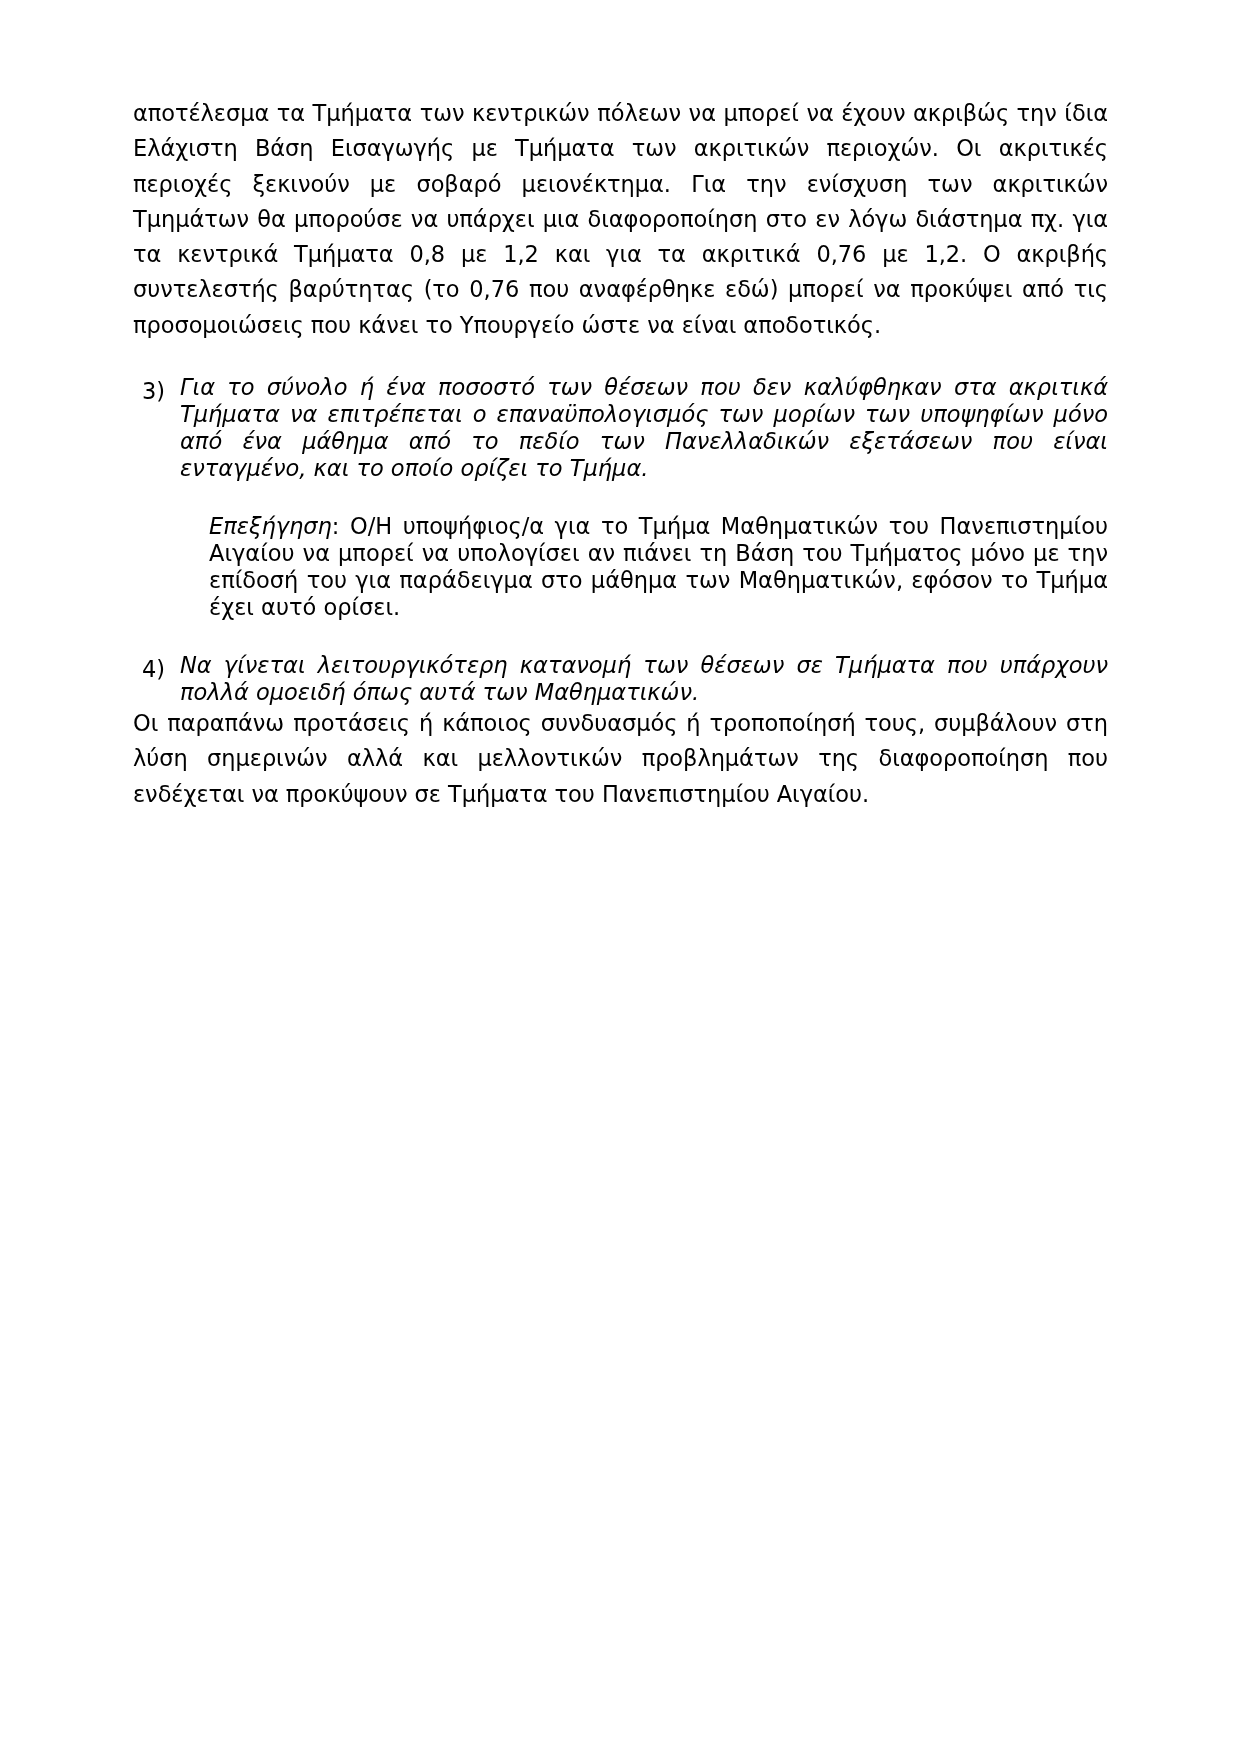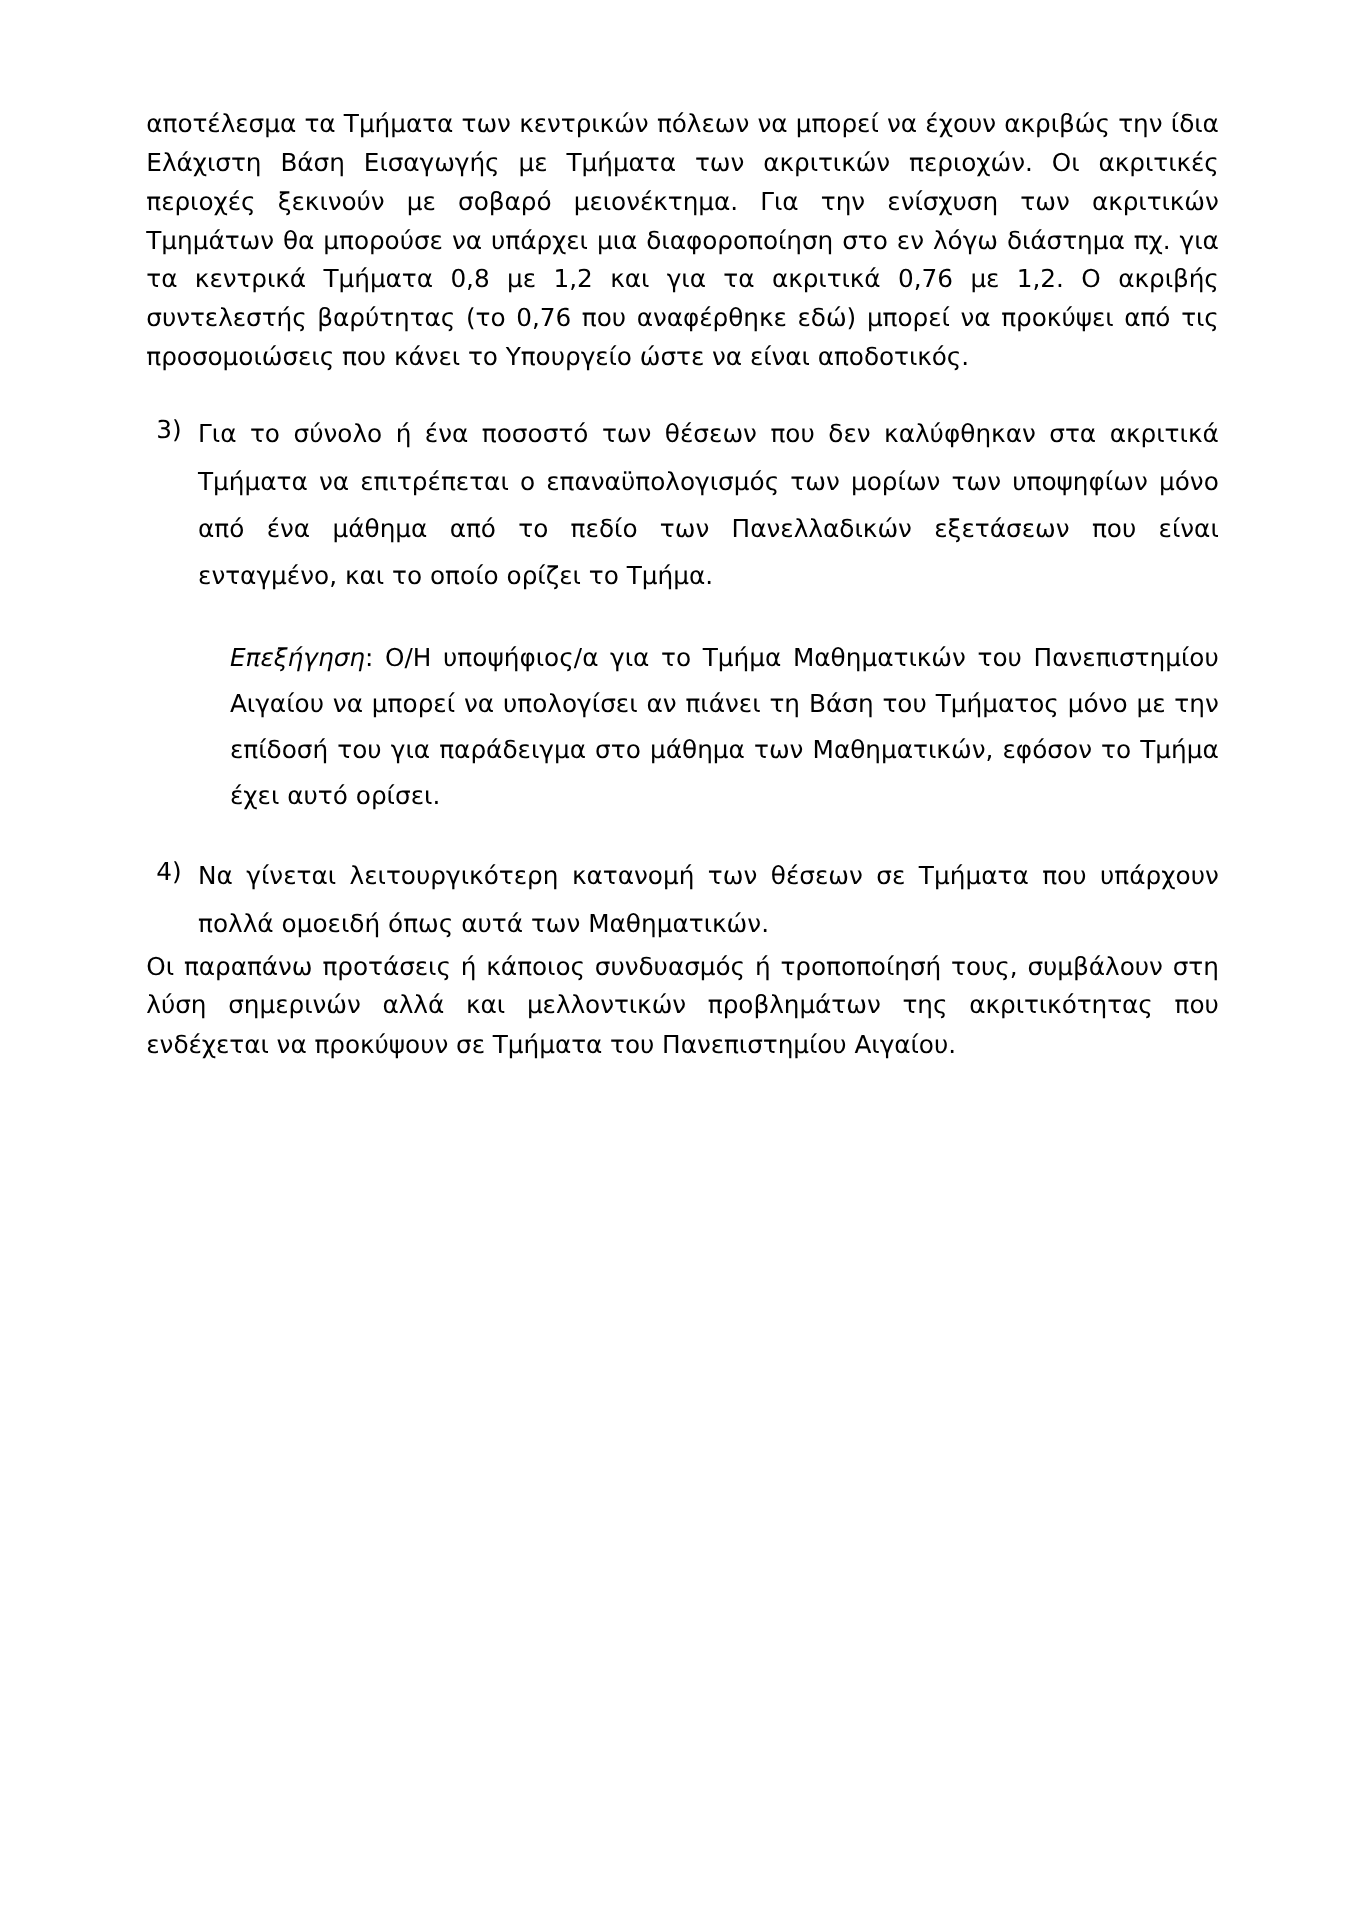--- a/index.html
+++ b/index.html
@@ -52,30 +52,31 @@
     font-size: 22.5px;
     line-height: 35.3px;
     text-align: left;
     padding-left: 9px;
     box-sizing: border-box;
     font-style: normal;
   }
   .list-body {
     flex: 1 1 auto;
     font-size: 22.5px;
-    line-height: 43px;
+    line-height: 27px;
     text-align: justify;
     text-justify: inter-word;
+    font-style: italic;
     margin: 0;
   }
   .explain {
     margin: 31px 0 0 76px;
     width: 899px;
     font-size: 22.5px;
-    line-height: 42px;
+    line-height: 27px;
     text-align: justify;
     text-justify: inter-word;
   }
   .explain-label {
     font-style: italic;
   }
   .final-para {
     margin: 47px 0 0 0;
     width: 975px;
   }
@@ -97,16 +98,16 @@
     <p class="explain">
       <span class="explain-label">Επεξήγηση</span><span>: </span><span>Ο/Η υποψήφιος/α για το Τμήμα Μαθηματικών του Πανεπιστημίου Αιγαίου να μπορεί να υπολογίσει αν πιάνει τη Βάση του Τμήματος μόνο με την επίδοσή του για παράδειγμα στο μάθημα των Μαθηματικών, εφόσον το Τμήμα έχει αυτό ορίσει.</span>
     </p>
 
     <div class="list-item">
       <span class="list-marker">4)</span>
       <p class="list-body">Να γίνεται λειτουργικότερη κατανομή των θέσεων σε Τμήματα που υπάρχουν πολλά ομοειδή όπως αυτά των Μαθηματικών.</p>
     </div>
 
 
-    <p class="para final-para">Οι παραπάνω προτάσεις ή κάποιος συνδυασμός ή τροποποίησή τους, συμβάλουν στη λύση σημερινών αλλά και μελλοντικών προβλημάτων της ακριτικότητας που ενδέχεται να προκύψουν σε Τμήματα του Πανεπιστημίου Αιγαίου.</p>
+    <p class="para final-para">Οι παραπάνω προτάσεις ή κάποιος συνδυασμός ή τροποποίησή τους, συμβάλουν στη λύση σημερινών αλλά και μελλοντικών προβλημάτων της διαφοροποίηση που ενδέχεται να προκύψουν σε Τμήματα του Πανεπιστημίου Αιγαίου.</p>
 
   </div>
 </div>
 
 </body></html>

